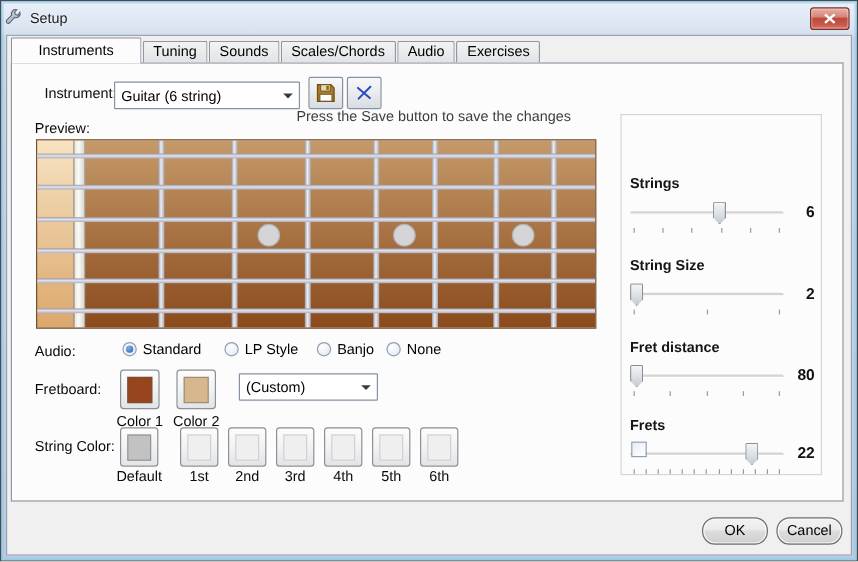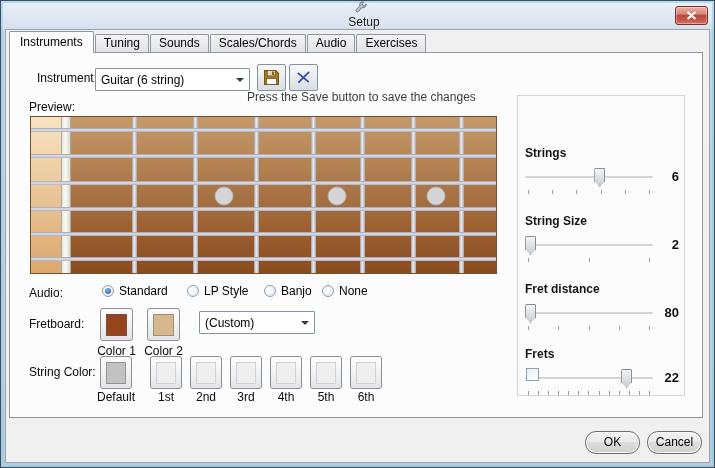--- a/index.html
+++ b/index.html
@@ -5,40 +5,40 @@
   * { margin:0; padding:0; box-sizing:border-box; cursor:default; }
   html,body { background:#fff; font-family:"Liberation Sans","DejaVu Sans",sans-serif; }
   .window {
     position:relative; width:715px; height:468px;
     border:1px solid #454b52;
     background:linear-gradient(180deg,#eaf0f9 0px,#d8e2ef 26px,#c9d6e6 30px,#bccadd 100%);
     box-shadow:inset 0 0 0 2px rgba(128,205,240,.55);
     font-size:12px; color:#000; overflow:hidden;
   }
   
-  .titlebar { position:absolute; left:0; top:0; right:0; height:28px; display:flex; align-items:center; padding-left:13px;flex-direction:column; }
+  .titlebar { position:absolute; left:0; top:0; right:0; height:28px; display:flex; align-items:center; padding-left:2px; }
   .titlebar .appicon { width:16px; height:16px; margin-right:6px; }
   .titlebar .title { font-size:12px; color:#1a1a1a; text-shadow:0 1px 2px rgba(255,255,255,.8); }
   .closebtn {
     position:absolute; right:6px; top:5px; width:33px; height:19px;
     border:1px solid #7e3024; border-radius:3px;
     background:linear-gradient(180deg,#e8b2a8 0%,#d8867b 40%,#bc4a3c 50%,#c8594a 80%,#d8766a 100%);
     box-shadow:inset 0 0 0 1px rgba(255,255,255,.35);
     display:flex; align-items:center; justify-content:center;
   }
   
   .dialog-inner { position:absolute; left:4px; right:4px; top:28px; bottom:4px; background:#f0f0f0; border:1px solid #98a4b2; }
   
   .tabstrip { position:absolute; left:3px; top:1px; display:flex; align-items:flex-end; z-index:3; }
   .tab {
     height:18px; line-height:17px; padding:0 8px; margin-right:1px;
     background:linear-gradient(180deg,#f3f3f4,#e2e3e6);
     border:1px solid #9097a1; border-bottom:none; border-radius:2px 2px 0 0; font-size:12px;
   }
-  .tab.active { height:22px; line-height:20px; padding:0 10px; background:#fcfcfc; margin-bottom:-1px; z-index:4; position:relative; }
+  .tab.active { height:22px; line-height:20px; padding:0 22px; background:#fcfcfc; margin-bottom:-1px; z-index:4; position:relative; }
   .tabpage { position:absolute; left:3px; top:22px; width:694px; height:366px; background:#fcfcfc; border:1px solid #9097a1; z-index:2; }
   
   .lbl { position:absolute; font-size:12px; color:#0a0a0a; white-space:nowrap; }
   .combo {
     position:absolute; display:flex; align-items:center; background:#fff;
     border:1px solid #8592a2; border-radius:1px; padding:0 5px; font-size:12px;
   }
   .combo .arrow { margin-left:auto; width:0; height:0; border-left:4px solid transparent; border-right:4px solid transparent; border-top:4px solid #3a3a3a; }
   .toolbtn {
     position:absolute; width:29px; height:27px; border:1px solid #8592a2; border-radius:2px;

